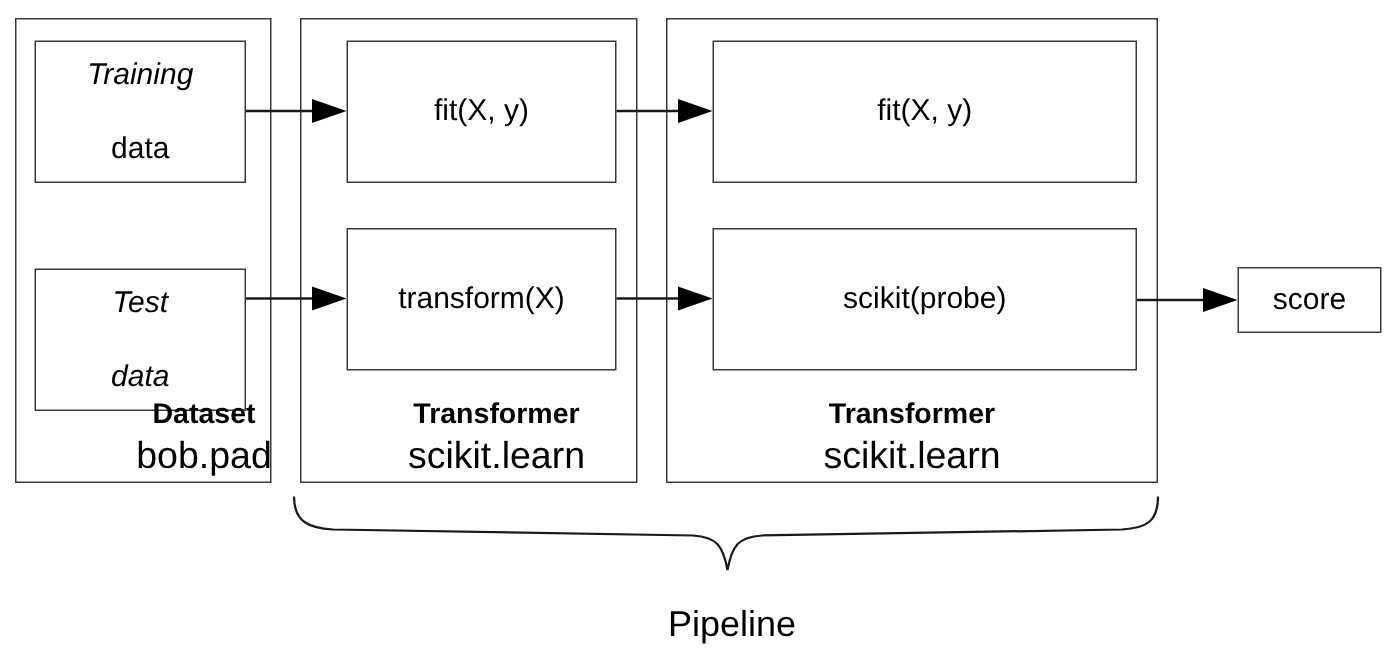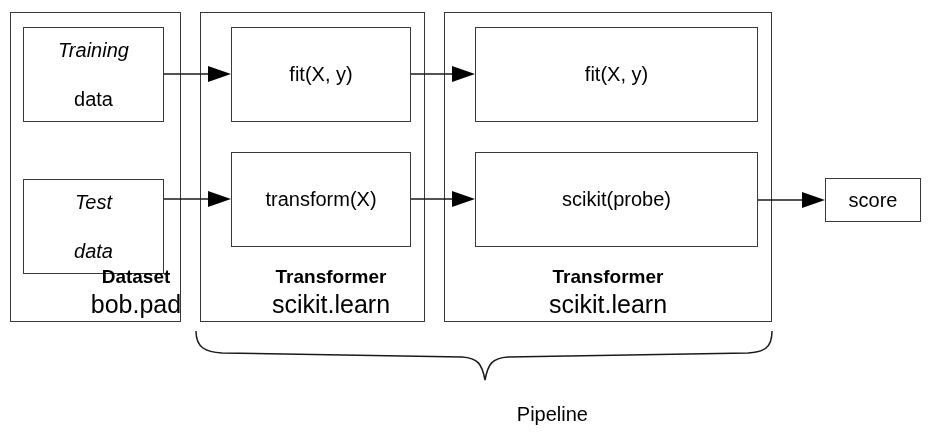--- a/index.html
+++ b/index.html
@@ -74,22 +74,22 @@
   }
   .arrow-head { fill: #000000; }
   .brace-path {
     stroke: #1a1a1a;
     stroke-width: 1.5;
     fill: none;
   }
 
   .brace-caption {
     position: absolute;
-    font-size: 20px;
-    text-align: right;
+    font-size: 24px;
+    text-align: center;
     white-space: nowrap;
   }
 </style>
 </head>
 <body>
 
 <div id="canvas">
 
   <div class="group-box" style="left:10px; top:12px; width:171px; height:310px;"></div>
 

